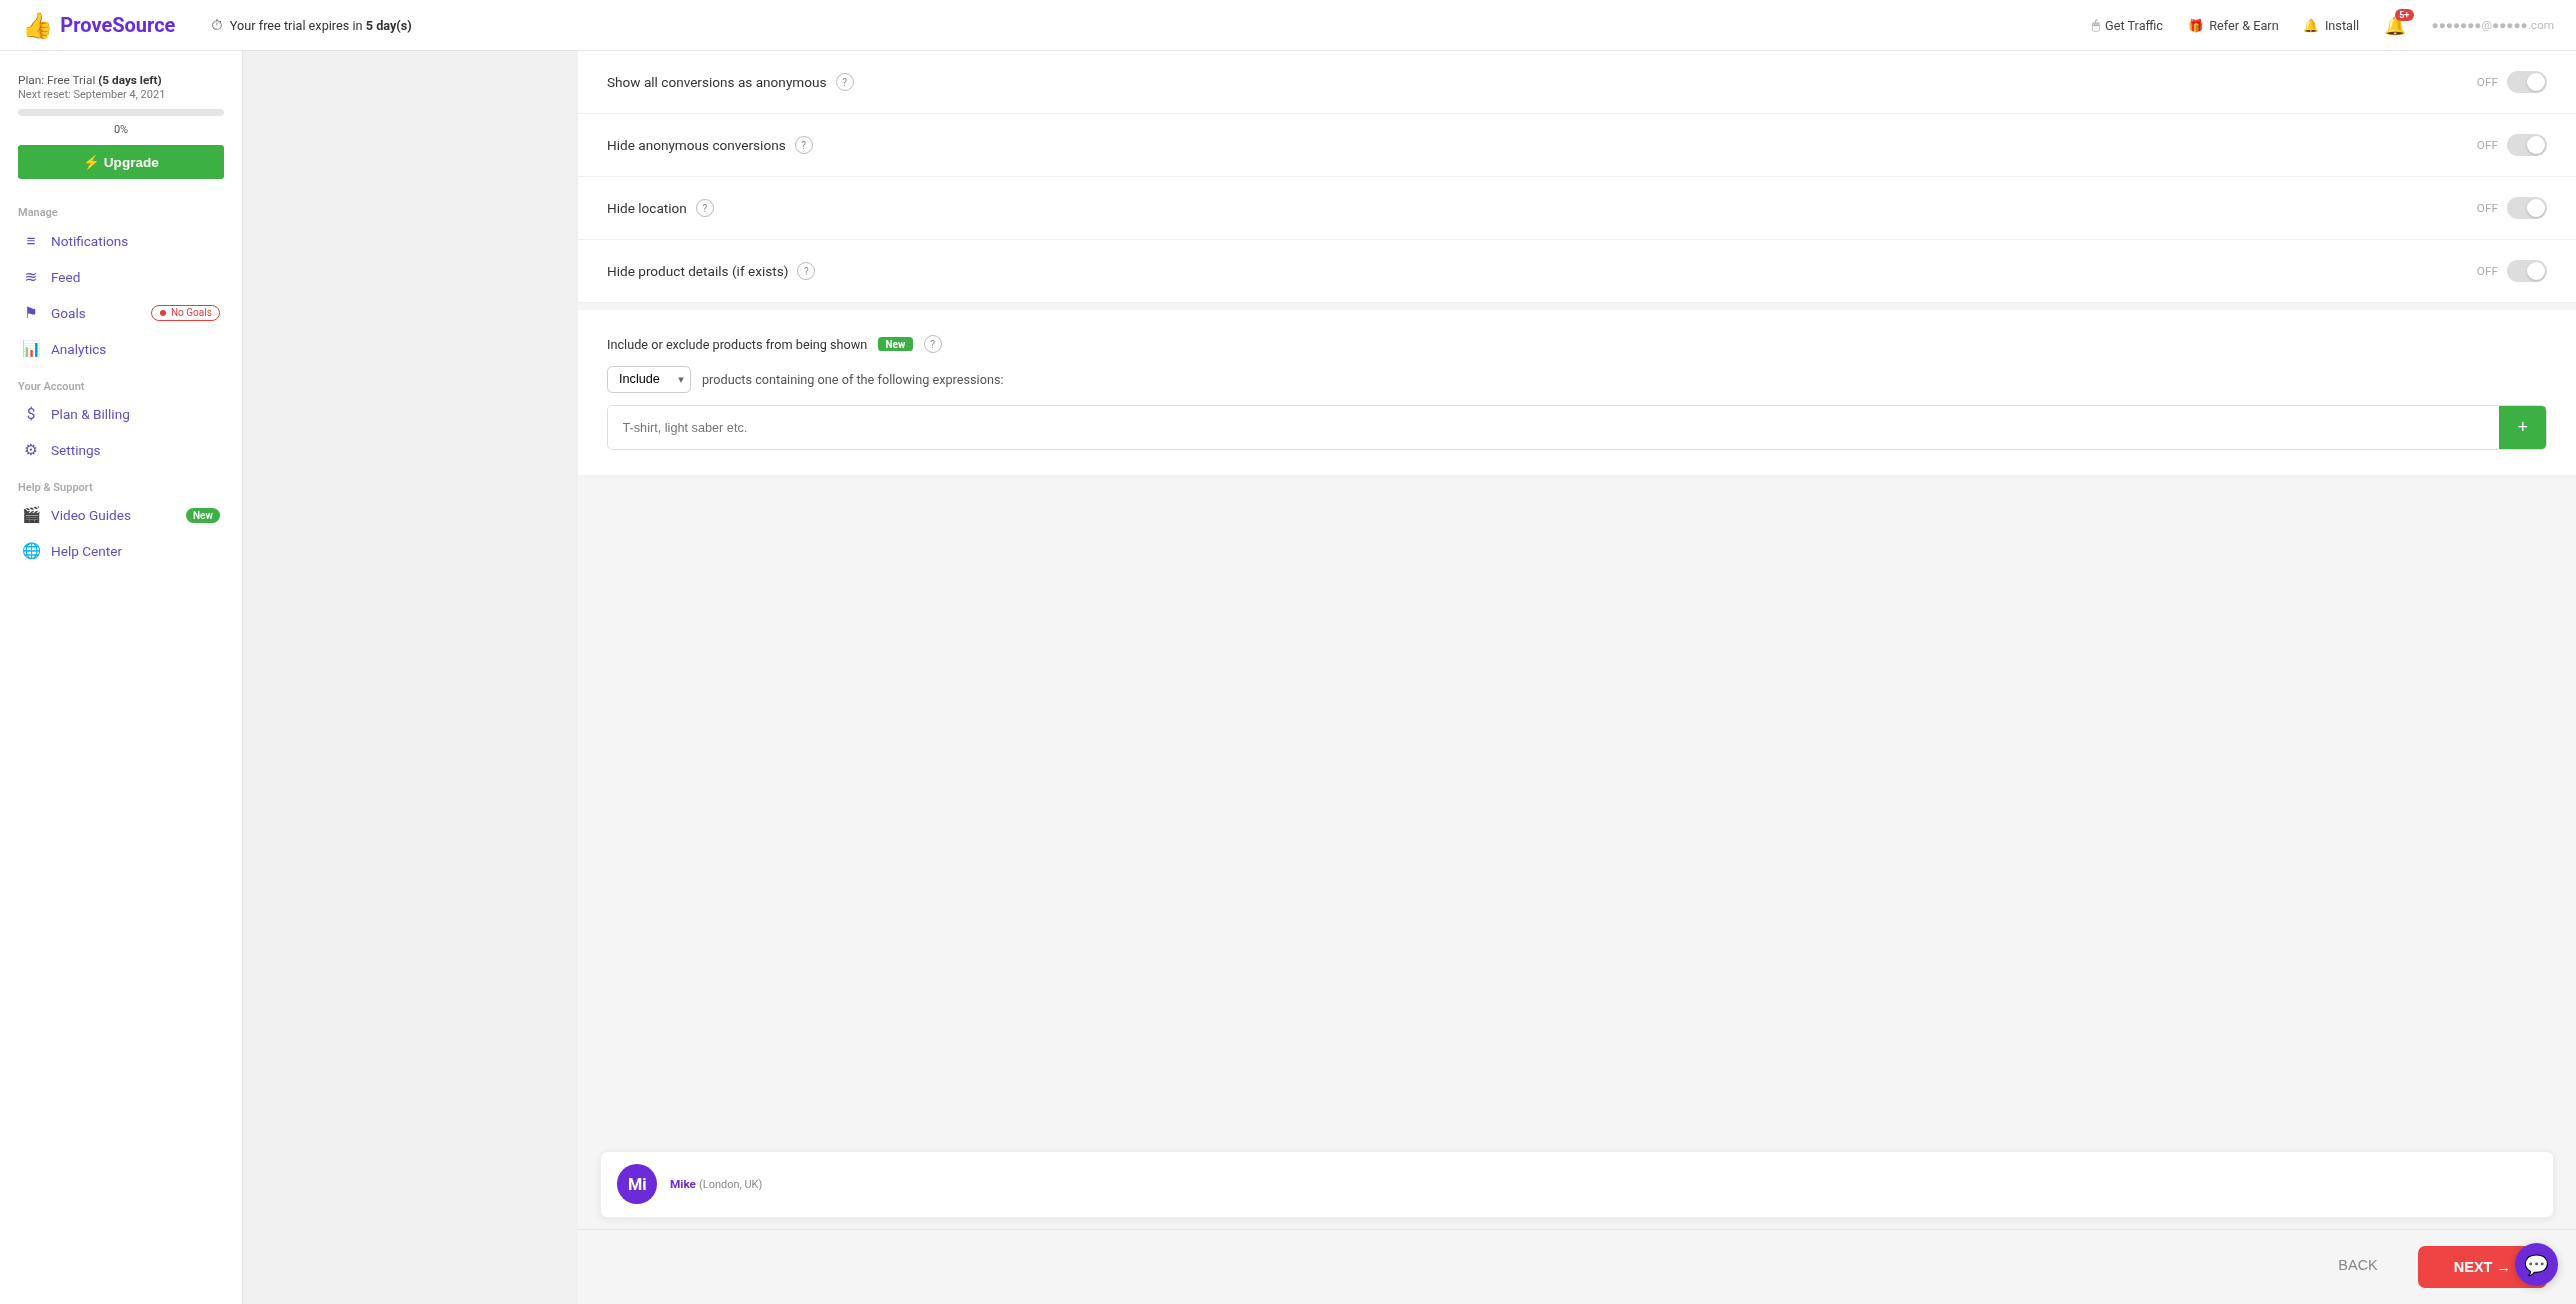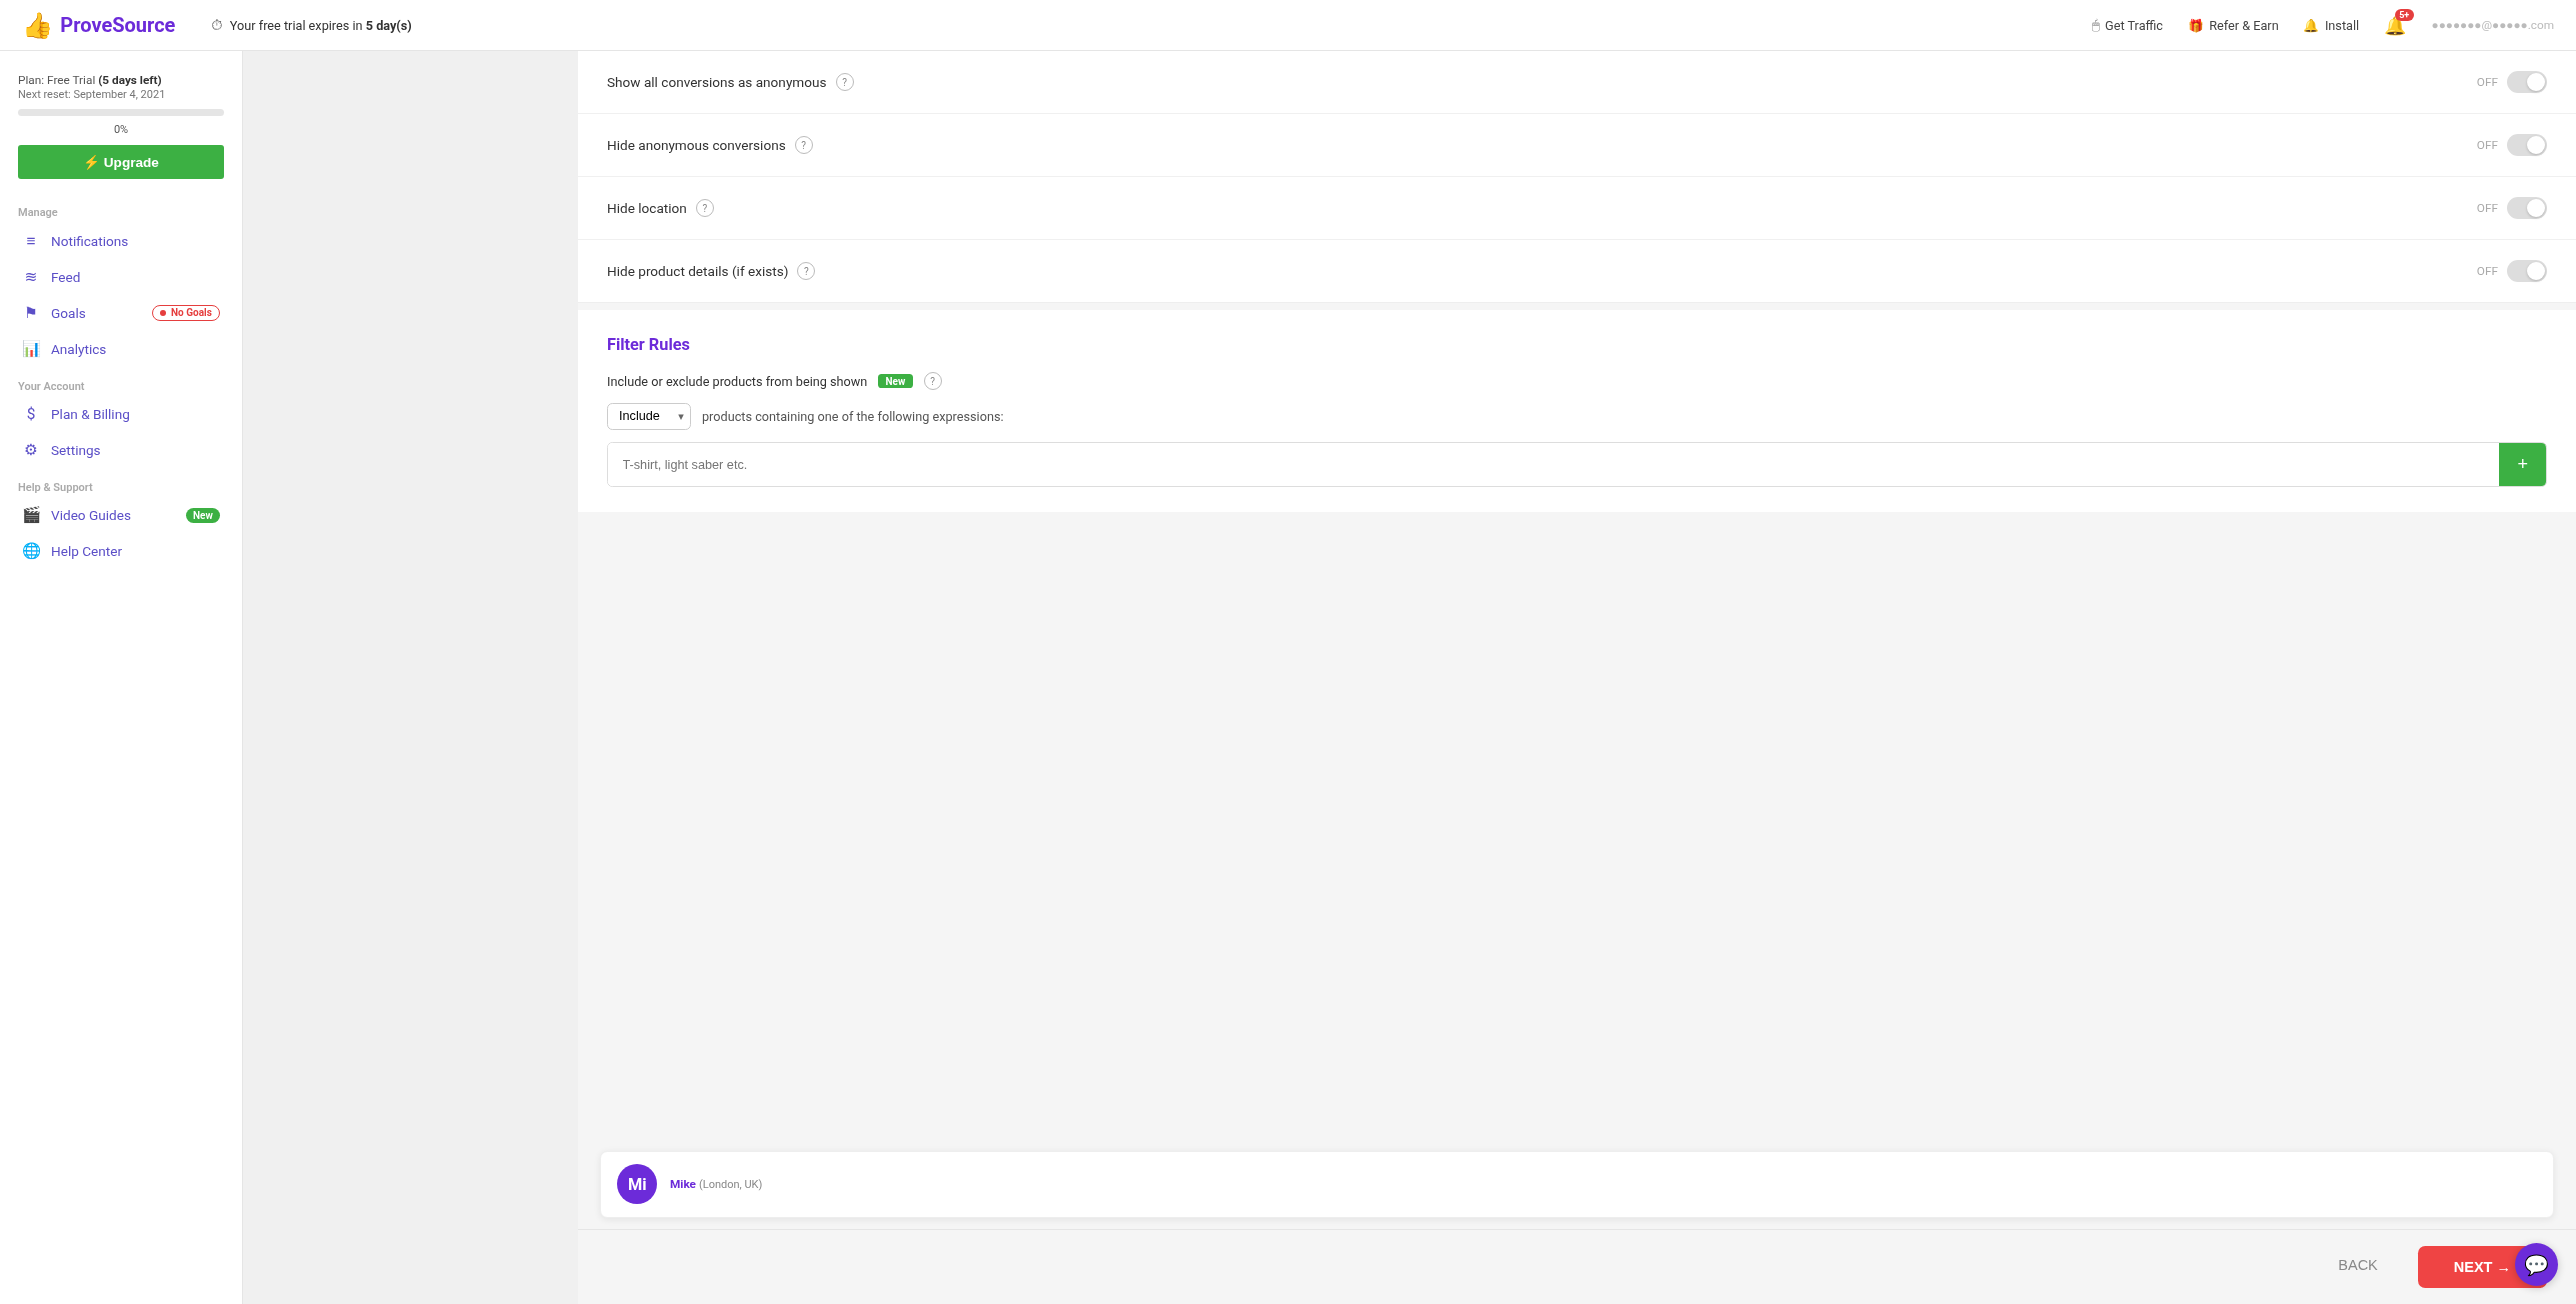--- a/index.html
+++ b/index.html
@@ -52,21 +52,21 @@
     .sidebar-section-label { font-size: 11px; color: #aaa; font-weight: 600; padding: 12.7px 18px 3.6px; text-transform: none; letter-spacing: 0; }
     .sidebar-item {
       display: flex; align-items: center; gap: 11px;
       padding: 9px 22px; cursor: pointer; font-size: 13.6px; color: #5b4fc7;
       border-radius: 0;
     }
     .sidebar-item .si-icon { font-size: 15.4px; color: #5b4fc7; width: 18px; text-align: center; }
     .sidebar-item .si-label { flex: 1; }
     .no-goals-badge {
       background: #fff; border: 1.4px solid #e53e3e; border-radius: 11px;
-      color: #e53e3e; font-size: 10px; padding: 1.8px 7.2px; display: flex; align-items: center; gap: 5px; font-weight: bold;
+      color: #e53e3e; font-size: 10px; padding: 1.8px 7.2px; display: flex; align-items: center; gap: 5px;
     }
     .no-goals-dot { width: 6.3px; height: 6.3px; background: #e53e3e; border-radius: 50%; display: inline-block; }
     .new-badge {
       background: #3cb043; color: #fff; font-size: 10px; font-weight: 600;
       padding: 1.8px 7.2px; border-radius: 9px;
     }
 
     
     .content-area { flex: 1; display: flex; overflow: hidden; }
 
@@ -340,21 +340,20 @@
             <div class="toggle-wrapper">
               <span class="toggle-off-label">OFF</span>
               <div class="toggle">
                 <div class="toggle-knob"></div>
               </div>
             </div>
           </div>
         </div>
 
         <div class="filter-section">
-          <div class="filter-title">Filter Rules</div>
           <div class="filter-row">
             <span class="filter-label">Include or exclude products from being shown</span>
             <span class="new-badge-inline">New</span>
             <span class="question-icon">?</span>
           </div>
           <div class="filter-row">
             <div class="filter-select-wrap">
               <select class="filter-select">
                 <option>Include</option>
                 <option>Exclude</option>

